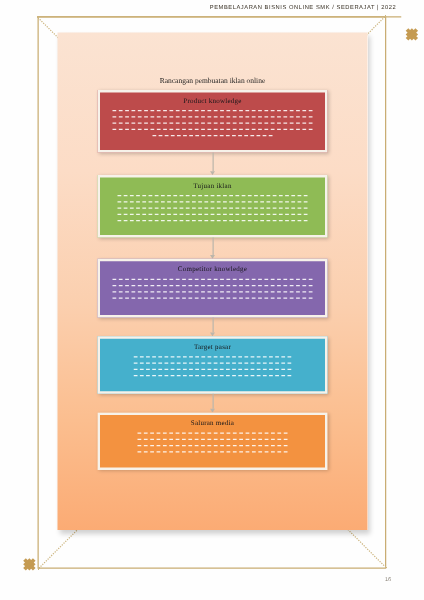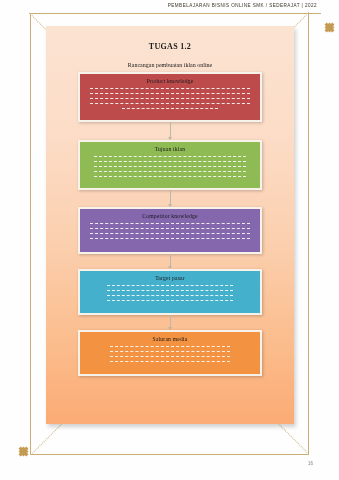--- a/index.html
+++ b/index.html
@@ -167,21 +167,20 @@
   <div class="gold-frame"></div>
   <div class="bead tl"></div>
   <div class="bead tr"></div>
   <div class="bead bl"></div>
   <div class="bead br"></div>
 
   <div class="ornament o-tr"></div>
   <div class="ornament o-bl"></div>
 
   <div class="panel">
-    <div class="doc-title">TUGAS 1.2</div>
     <div class="doc-subtitle">Rancangan pembuatan iklan online</div>
     <div class="flow" id="flow">
         <div class="node" style="background: rgb(189, 75, 75); height: 50px;">
           <div class="node-title">Product knowledge</div>
           <div class="rule-lines">
             <div class="rule" style="width: 96%;"></div>
             <div class="rule" style="width: 96%;"></div>
             <div class="rule" style="width: 96%;"></div>
             <div class="rule" style="width: 96%;"></div>
             <div class="rule" style="width: 58%;"></div>

